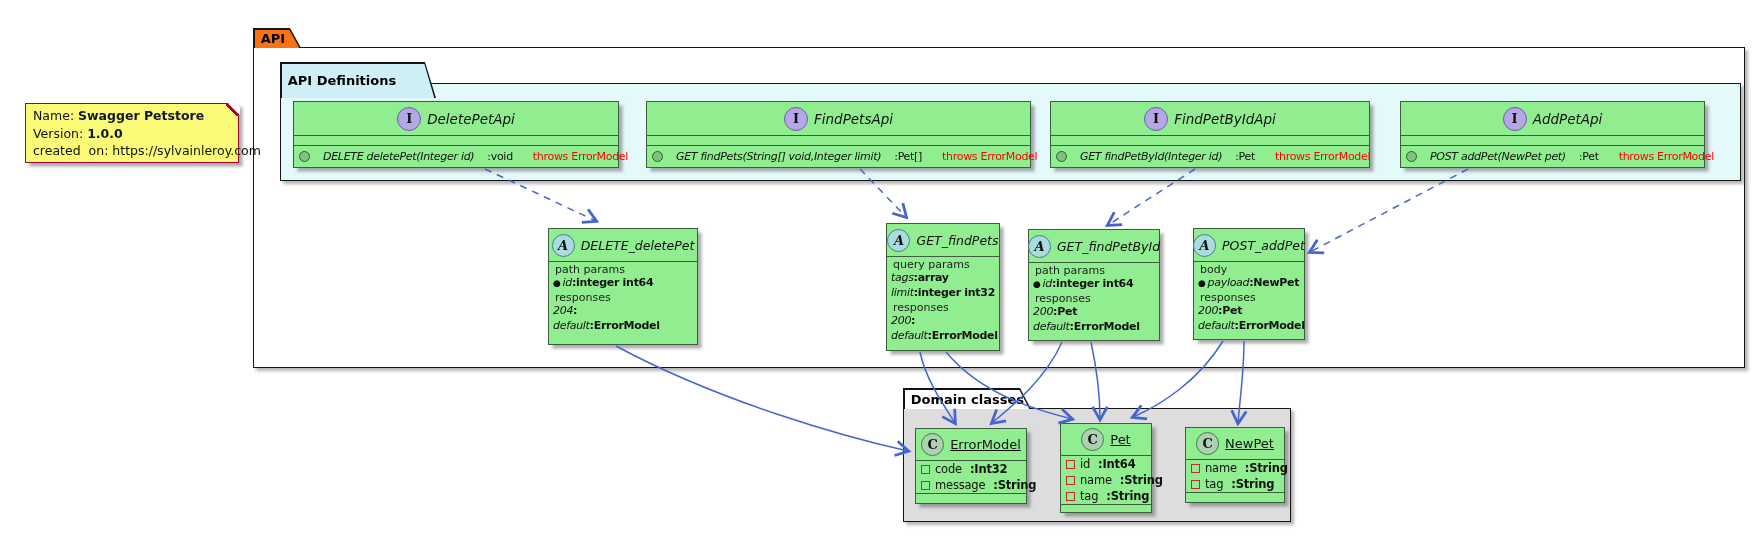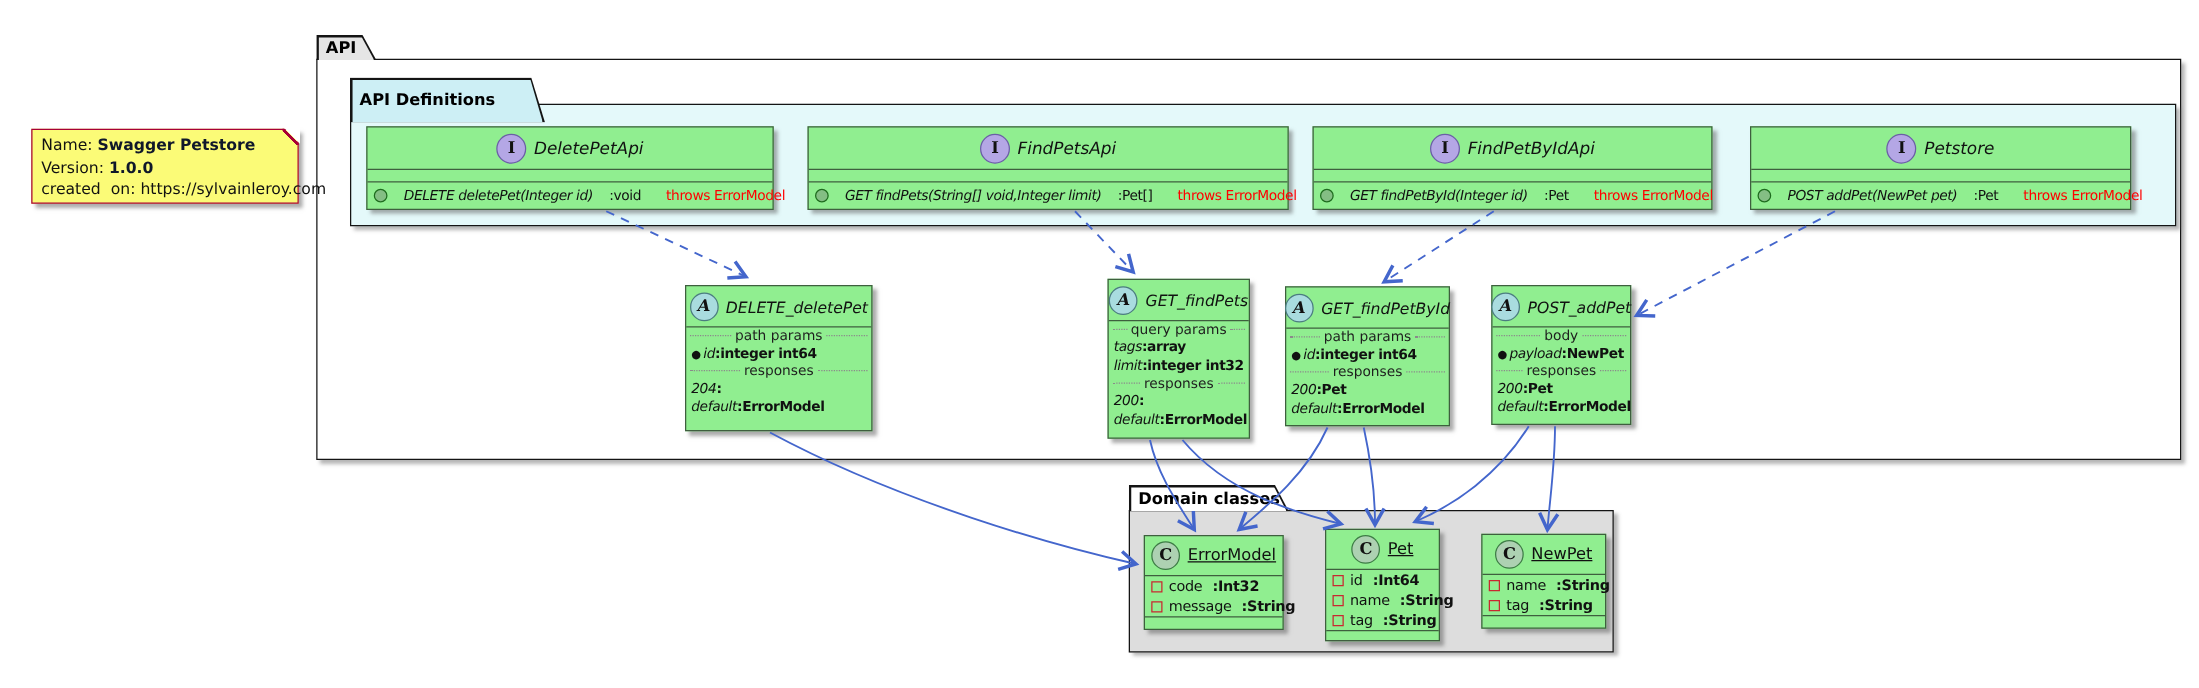--- a/index.html
+++ b/index.html
@@ -35,21 +35,21 @@
   .cname{font-size:13px;text-decoration:underline;}
 
   .sep{height:9px;border-bottom:1.3px solid #3E5F3E;}
   .mrow{display:flex;align-items:center;gap:13px;padding:0 5px;height:21px;
         font-size:11px;letter-spacing:-0.3px;white-space:nowrap;}
   .micon{width:9px;height:9px;border-radius:50%;background:#84BE84;border:1.3px solid #1E6B1E;flex:0 0 auto;}
   .msig{font-style:italic;}
   .mret{font-weight:normal;}
   .mthrows{font-weight:normal;color:#FF0000;margin-left:7px;}
 
-  .divrow{display:flex;align-items:center;height:13px;padding:0 3px;}
+  .divrow{display:flex;align-items:flex-start;height:13px;padding:0 3px;flex-direction:column;}
   .divrow .dots{flex:1;border-top:1.1px dotted #8a8a8a;}
   .divlabel{padding:0 3px;font-size:11px;color:#1d1d1d;}
   .entry{height:15px;line-height:15px;padding:0 4px;font-size:11px;letter-spacing:-0.3px;white-space:nowrap;}
   .entry.center{text-align:left;}
   .entry .en{font-style:italic;}
   .entry .et{font-weight:bold;}
   .bullet{font-size:9px;margin-right:2px;}
 
   .frow{display:flex;align-items:center;gap:5px;height:16px;padding:0 5px;
         font-size:11.5px;letter-spacing:-0.2px;white-space:nowrap;}
@@ -70,21 +70,21 @@
   .pre{white-space:pre;}
 
   svg.arrows{position:absolute;left:0;top:0;z-index:40;pointer-events:none;}
 </style>
 </head>
 <body>
 
 <div class="canvas">
 
   <div class="tab" style="left:253px;top:28px;width:48px;height:20px">
-    <div class="tab-inner" style="background:#e5e5e5">
+    <div class="tab-inner" style="background:#f97316">
         <span>API</span>
       </div>
   </div>
   <div class="frame-body" style="left:253px;top:47px;width:1492px;height:321px;background:#ffffff"></div>
 
   <div class="tab" style="left:280px;top:62px;width:156px;height:36px">
     <div class="tab-inner" style="background:#CDEFF5">
         <span>API Definitions</span>
       </div>
   </div>
@@ -128,21 +128,21 @@
       <span class="micon"></span>
       <span class="msig">GET findPetById(Integer id)</span>
         <span class="mret">:Pet</span>
       <span class="mthrows">throws ErrorModel</span>
     </div>
   </div>
 
   <div class="box iface" style="left:1400px;top:101px;width:305px;height:67px">
     <div class="btitle">
       <span class="circ circ-i">I</span>
-      <span class="iname">Petstore</span>
+      <span class="iname">AddPetApi</span>
     </div>
     <div class="sep"></div>
     <div class="mrow">
       <span class="micon"></span>
       <span class="msig">POST addPet(NewPet pet)</span>
         <span class="mret">:Pet</span>
       <span class="mthrows">throws ErrorModel</span>
     </div>
   </div>
 

